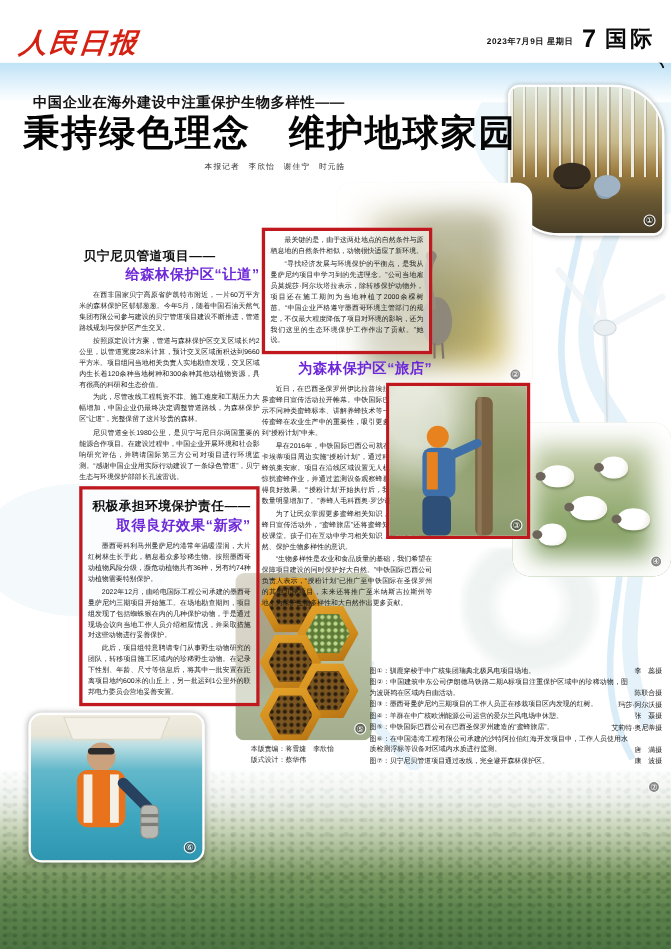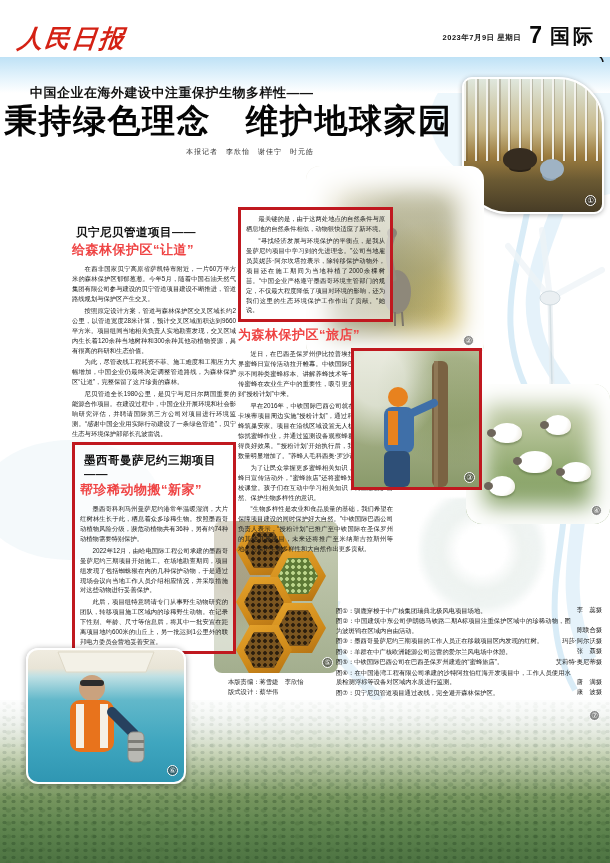--- a/index.html
+++ b/index.html
@@ -18,30 +18,30 @@
 
   
   .sky-band { position:absolute; left:0; top:57px; width:610px; height:36px; background:linear-gradient(180deg,#bfe2f6 0%,#e3f3fc 55%,#ffffff 100%); z-index:0; }
   .decor-svg { position:absolute; left:0; top:0; width:610px; height:863px; z-index:0; pointer-events:none; }
   .dandelion { position:absolute; left:418px; top:498px; width:128px; height:116px; z-index:1;
     background:radial-gradient(circle at 50% 45%, rgba(255,255,255,.95) 0 26%, rgba(234,240,237,.8) 44%, rgba(216,228,224,.4) 62%, transparent 74%);
     filter:blur(1px); }
 
   
   .kicker { position:absolute; left:30px; top:84px; font-size:13px; font-weight:bold; color:#141414; z-index:3; letter-spacing:.5px; }
-  .main-title { position:absolute; left:4px; top:99px; width:450px; font-size:33px; font-weight:bold; color:#050505; letter-spacing:1.5px; z-index:3; white-space:nowrap; }
+  .main-title { position:absolute; left:21px; top:99px; width:450px; font-size:33px; font-weight:bold; color:#050505; letter-spacing:1.5px; z-index:3; white-space:nowrap; }
   .byline { position:absolute; left:120px; top:147px; width:260px; text-align:center; font-size:7px; color:#333; z-index:3; letter-spacing:1px; }
   .intro { position:absolute; left:30px; top:161px; width:312px; font-size:8.6px; font-weight:600; color:#222; line-height:1.55; text-align:justify; text-indent:2em; z-index:3; }
 
   
   .col { position:absolute; z-index:3;margin-left:44px; }
   .col-left { left:28px; top:221px; width:164px; }
   .col-mid  { left:194px; top:204px; width:155px; }
   .head1 { font-size:11.5px; font-weight:bold; color:#101010; margin:4px 0 1px 4px; letter-spacing:.5px; }
-  .head2 { font-size:13px; font-weight:bold; color:#ef4444; margin:0 0 5px 0; text-align:left; letter-spacing:.5px; }
+  .head2 { font-size:13px; font-weight:bold; color:#6d28d9; margin:0 0 5px 0; text-align:right; letter-spacing:.5px; }
   .tt { font-size:6.3px; line-height:1.58; color:#1a1a1a; text-align:justify; text-indent:2em; margin-bottom:2px; }
   .annotation-box { border:3px solid #c0181f; padding:4px 5px; background:rgba(255,255,255,.55); margin:3px 0 4px; }
   .annotation-box .tt:last-child { margin-bottom:0; }
 
   
   .photo { position:absolute; z-index:2; }
   .badge { position:absolute; width:11px; height:11px; border-radius:50%; background:rgba(45,45,45,.55); border:1px solid #fff; color:#fff; font-size:7.5px; line-height:10px; text-align:center; z-index:4; }
 
   .photo-reindeer { left:462px; top:77px; width:142px; height:137px; border:2px solid #fff; border-radius:10px 46px 10px 46px; box-shadow:0 1px 5px rgba(0,0,0,.3); overflow:hidden;
     background:linear-gradient(180deg,#dfe7dd 0%,#c7b88a 38%,#9c7c3f 58%,#6b5a33 76%,#473c26 100%); }
@@ -133,22 +133,22 @@
   <div class="byline">本报记者　李欣怡　谢佳宁　时元皓</div>
 
   <div class="col col-left">
     <div class="head1">贝宁尼贝管道项目——</div>
     <div class="head2">给森林保护区“让道”</div>
     <p class="tt">在西非国家贝宁高原省萨凯特市附近，一片60万平方米的森林保护区郁郁葱葱。今年5月，随着中国石油天然气集团有限公司参与建设的贝宁管道项目建设不断推进，管道路线规划与保护区产生交叉。</p>
     <p class="tt">按照原定设计方案，管道与森林保护区交叉区域长约2公里，以管道宽度28米计算，预计交叉区域面积达到9660平方米。项目组同当地相关负责人实地勘查发现，交叉区域内生长着120余种当地树种和300余种其他动植物资源，具有很高的科研和生态价值。</p>
     <p class="tt">为此，尽管改线工程耗资不菲、施工难度和工期压力大幅增加，中国企业仍最终决定调整管道路线，为森林保护区“让道”，完整保留了这片珍贵的森林。</p>
     <p class="tt">尼贝管道全长1980公里，是贝宁与尼日尔两国重要的能源合作项目。在建设过程中，中国企业开展环境和社会影响研究评估，并聘请国际第三方公司对项目进行环境监测。“感谢中国企业用实际行动建设了一条绿色管道”，贝宁生态与环境保护部部长孔波雷说。</p>
     <div class="annotation-box">
-      <div class="head1">墨西哥曼萨尼约三期项目——</div>
-      <div class="head2">帮珍稀动物搬“新家”</div>
+      <div class="head1">积极承担环境保护责任——</div>
+      <div class="head2">取得良好效果“新家”</div>
       <p class="tt">墨西哥科利马州曼萨尼约港常年温暖湿润，大片红树林生长于此，栖息着众多珍稀生物。按照墨西哥动植物风险分级，濒危动植物共有36种，另有约74种动植物需要特别保护。</p>
       <p class="tt">2022年12月，由哈电国际工程公司承建的墨西哥曼萨尼约三期项目开始施工。在场地勘查期间，项目组发现了包括蜘蛛猴在内的几种保护动物，于是通过现场会议向当地工作人员介绍相应情况，并采取措施对这些动物进行妥善保护。</p>
       <p class="tt">此后，项目组特意聘请专门从事野生动物研究的团队，转移项目施工区域内的珍稀野生动物。在记录下性别、年龄、尺寸等信息后，将其中一批安置在距离项目地约600米的山丘上，另一批运到1公里外的联邦电力委员会营地妥善安置。</p>
     </div>
   </div>
 
   <div class="col col-mid">
     <div class="annotation-box">
       <p class="tt">最关键的是，由于这两处地点的自然条件与原栖息地的自然条件相似，动物很快适应了新环境。</p>
       <p class="tt">“寻找经济发展与环境保护的平衡点，是我从曼萨尼约项目中学习到的先进理念。”公司当地雇员莫妮莎·阿尔坎塔拉表示，除转移保护动物外，项目还在施工期间为当地种植了2000余棵树苗。“中国企业严格遵守墨西哥环境主管部门的规定，不仅最大程度降低了项目对环境的影响，还为我们这里的生态环境保护工作作出了贡献。”她说。</p>

